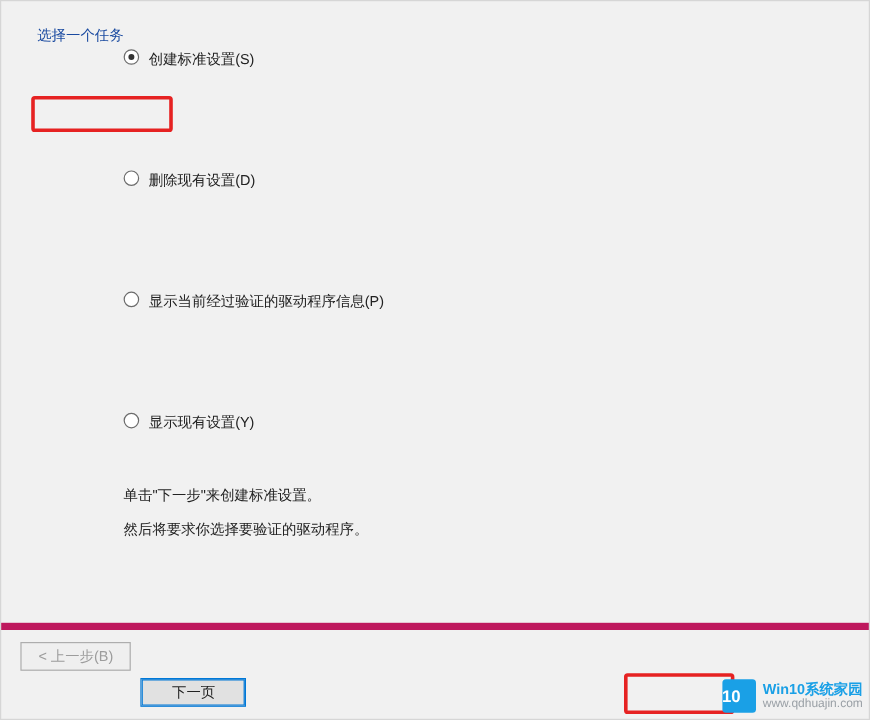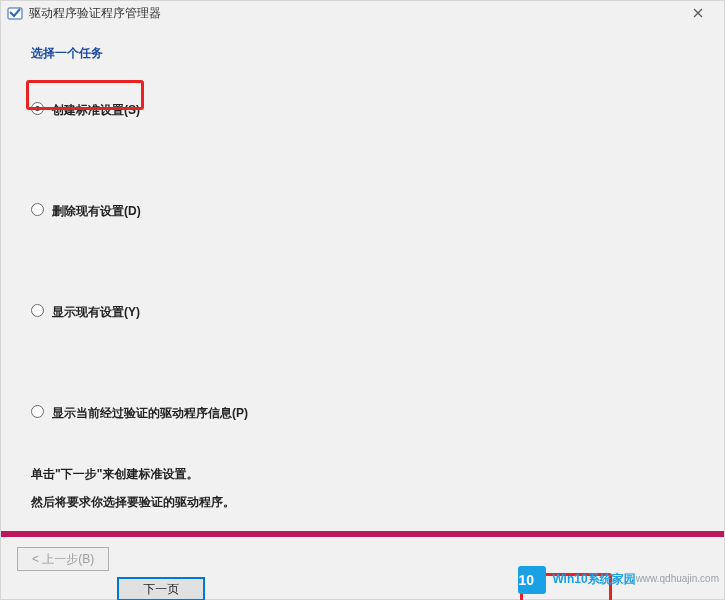--- a/index.html
+++ b/index.html
@@ -35,22 +35,21 @@
     .title-text { color: #333; font-size: 12px; flex: 1; }
     .close-btn {
       width: 40px; height: 24px;
       display: flex; align-items: center; justify-content: center;
       color: #666; cursor: pointer;
     }
     .content {
       flex: 1;
       padding: 20px 30px 12px 30px;
       display: flex;
-      flex-direction: column;
-      font-weight: bold;
+      flex-direction: row;
     }
     .prompt {
       color: #1a4aa0;
       font-size: 12px;
       margin-bottom: 20px;
     }
     .radios {
       flex: 1;
       display: flex;
       flex-direction: column;
@@ -129,63 +128,49 @@
       color: #fff; font-weight: bold; font-size: 12px;
       border-radius: 3px;
       position: relative;
     }
     .wm-badge .ten {
       font-family: Arial, sans-serif;
       font-size: 14px;
       font-weight: 800;
       line-height: 1;
     }
-    .wm-text { display: flex; flex-direction: row; line-height: 1.1; }
+    .wm-text { display: flex; flex-direction: column; line-height: 1.1; }
     .wm-top { color: #1aa0e6; font-weight: bold; font-size: 12px; }
     .wm-top .suffix { color: #1aa0e6; }
     .wm-bottom { color: #9aa0a6; font-size: 10px; }
   </style>
 </head>
 <body>
 
 <div class="window">
-  <div class="titlebar">
-    <span class="title-icon">
-      <svg width="16" height="16" viewBox="0 0 16 16">
-        <rect x="1" y="3" width="14" height="11" rx="1" fill="#fff" stroke="#2b63c0"></rect>
-        <path d="M3 7 L7 11 L13 4" stroke="#2b63c0" stroke-width="2" fill="none"></path>
-      </svg>
-    </span>
-    <span class="title-text">驱动程序验证程序管理器</span>
-    <div class="close-btn">
-      <svg width="10" height="10" viewBox="0 0 10 10">
-        <path d="M1 1 L9 9 M9 1 L1 9" stroke="#555" stroke-width="1.2"></path>
-      </svg>
-    </div>
-  </div>
 
   <div class="content">
     <div class="prompt">选择一个任务</div>
 
     <div class="radios">
       <label class="radio-row">
         <span class="radio checked"></span>
         <span class="radio-label">创建标准设置(S)</span>
       </label>
       <label class="radio-row">
         <span class="radio"></span>
         <span class="radio-label">删除现有设置(D)</span>
       </label>
       <label class="radio-row">
         <span class="radio"></span>
-        <span class="radio-label">显示现有设置(Y)</span>
+        <span class="radio-label">显示当前经过验证的驱动程序信息(P)</span>
       </label>
       <label class="radio-row">
         <span class="radio"></span>
-        <span class="radio-label">显示当前经过验证的驱动程序信息(P)</span>
+        <span class="radio-label">显示现有设置(Y)</span>
       </label>
 
       <div class="help-block">
         <p>单击"下一步"来创建标准设置。</p>
         <p>然后将要求你选择要验证的驱动程序。</p>
       </div>
     </div>
   </div>
 
   <div class="footer">

